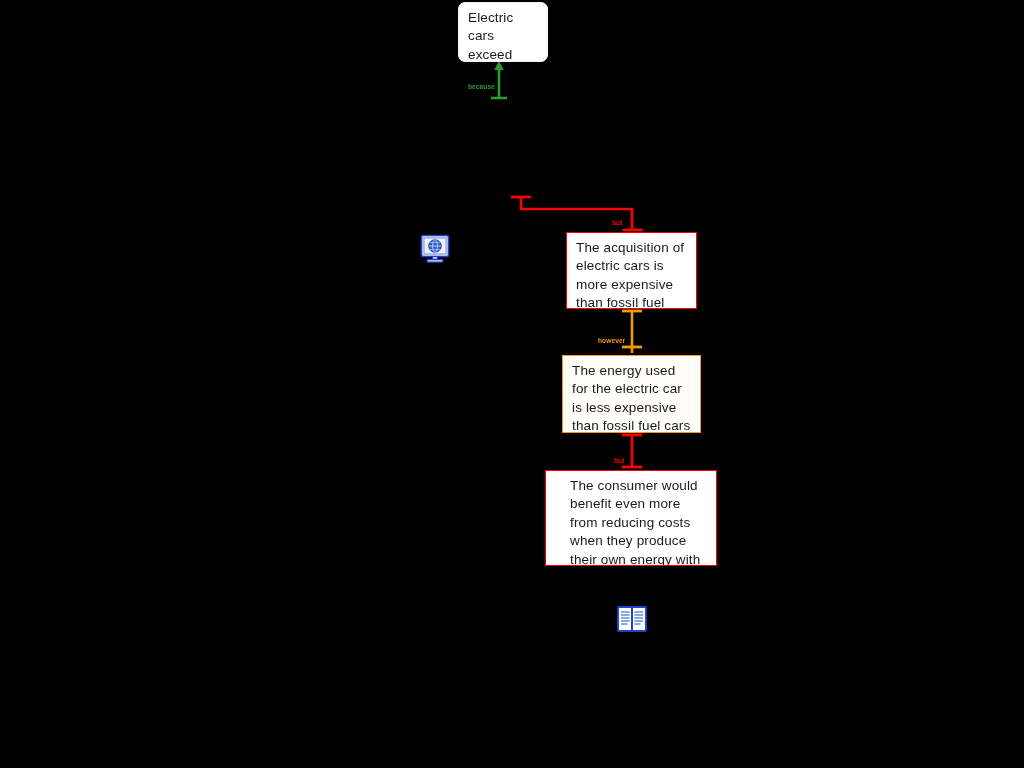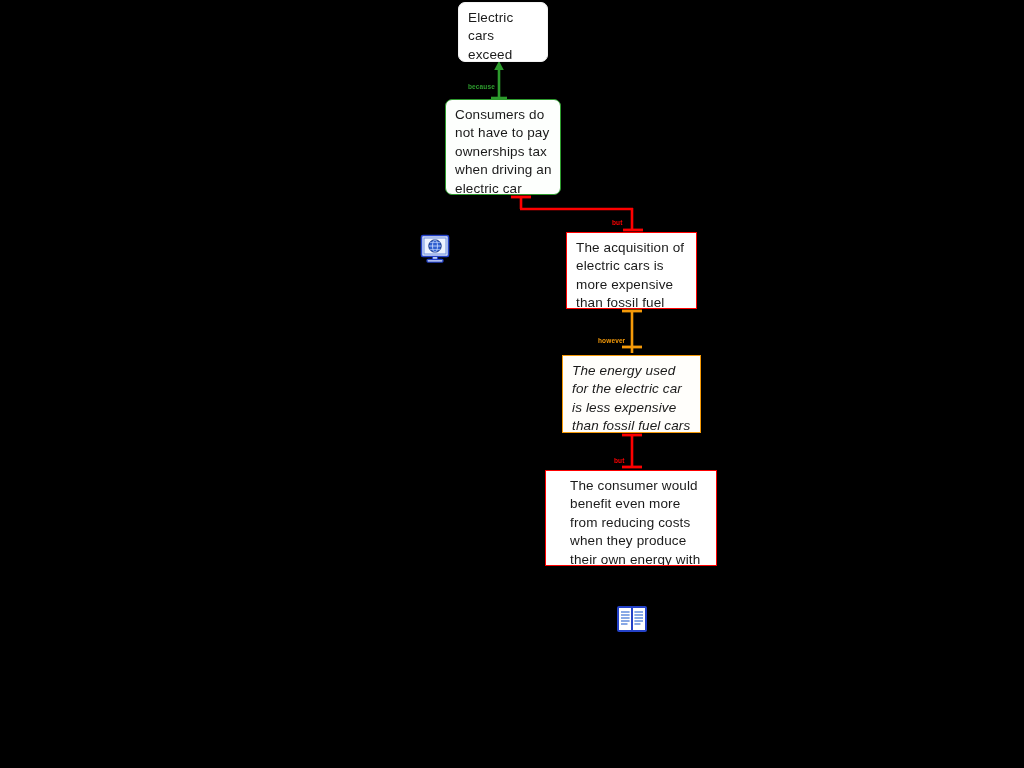--- a/index.html
+++ b/index.html
@@ -59,21 +59,21 @@
   }
   .skin-orange {
     border: 1.6px solid #f59a09;
     background: #fffefb;
   }
 
   
   #node-thesis      { left: 458px; top: 2px;   width: 90px;  height: 60px;  }
   #node-tax         { left: 445px; top: 99px;  width: 116px; height: 96px;  }
   #node-acquisition { left: 566px; top: 232px; width: 131px; height: 77px;  }
-  #node-energy      { left: 562px; top: 355px; width: 139px; height: 78px; font-style: italic;  }
+  #node-energy      { left: 562px; top: 355px; width: 139px; height: 78px;  }
   #node-solar       { left: 545px; top: 470px; width: 172px; height: 96px; padding-left: 24px;  }
 
   
   #links {
     position: absolute;
     left: 0;
     top: 0;
     width: 1024px;
     height: 768px;
     pointer-events: none;
@@ -135,21 +135,20 @@
 
     <g>
       <line x1="632" y1="434" x2="632" y2="468" stroke="#fe0000" stroke-width="2.6"></line>
       <line x1="622" y1="435" x2="642" y2="435" stroke="#fe0000" stroke-width="2.8"></line>
       <line x1="622" y1="467" x2="642" y2="467" stroke="#fe0000" stroke-width="2.8"></line>
     </g>
   </svg>
 
   <div class="node rounded skin-plain" id="node-thesis">Electric cars exceed fossil fuel cars</div>
 
-  <div class="node rounded skin-green" id="node-tax">Consumers do not have to pay ownerships tax when driving an electric car</div>
 
   <div class="node sharp skin-red" id="node-acquisition">The acquisition of electric cars is more expensive than fossil fuel cars</div>
 
   <div class="node sharp skin-orange" id="node-energy">The energy used for the electric car is less expensive than fossil fuel cars</div>
 
   <div class="node sharp skin-red" id="node-solar">The consumer would benefit even more from reducing costs when they produce their own energy with solar panels</div>
 
   <div class="edge-label lbl-green" id="label-because">because</div>
 
   <div class="edge-label lbl-red" id="label-but-1">but</div>

